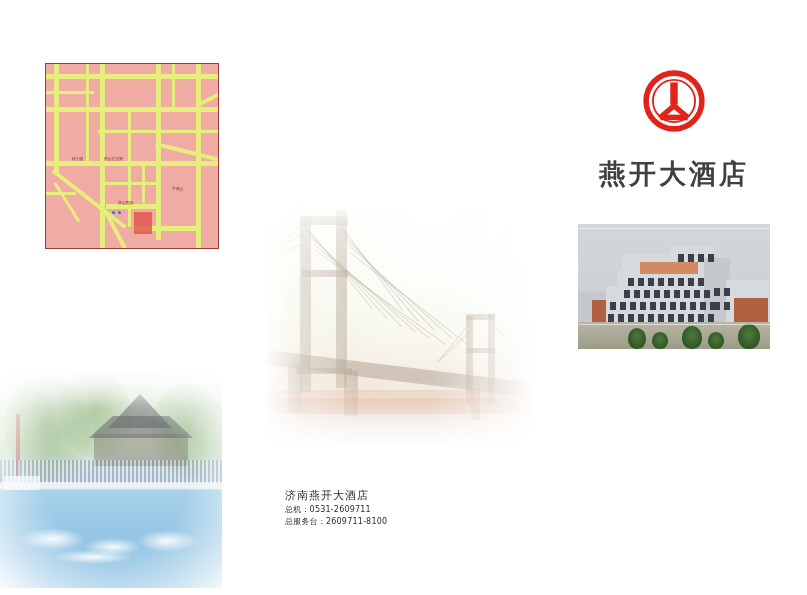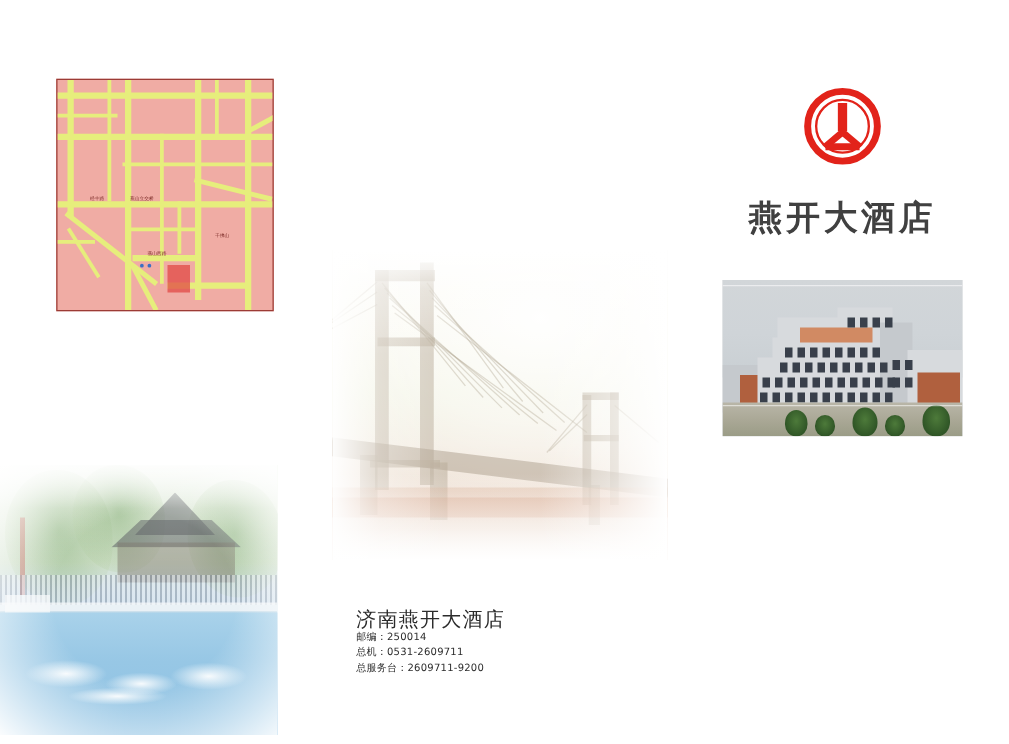--- a/index.html
+++ b/index.html
@@ -247,21 +247,21 @@
     position: absolute;
     left: 285px;
     top: 488px;
     color: #2b2b2b;
     font-size: 8px;
     line-height: 12.4px;
     letter-spacing: .2px;
     white-space: nowrap;
   }
   .contact .c-name {
-    font-size: 16px;
+    font-size: 11px;
     line-height: 15px;
     letter-spacing: 1px;
     margin-bottom: 1px;
   }
 
   
   .org {
     position: absolute;
     left: 578px;
     top: 543px;
@@ -498,21 +498,20 @@
     <div class="bg-tree" style="left:104px; top:102px; width:20px; height:23px;"></div>
     <div class="bg-tree" style="left:130px; top:108px; width:16px; height:17px;"></div>
     <div class="bg-tree" style="left:160px; top:100px; width:22px; height:25px;"></div>
 
     <div class="bg-scanline" style="top:100px;"></div>
     <div class="bg-scanline" style="top:4px;"></div>
   </div>
 
   <div class="contact">
     <div class="c-name">济南燕开大酒店</div>
-    <div>邮编：250014</div>
     <div>总机：0531-2609711</div>
-    <div>总服务台：2609711-9200</div>
+    <div>总服务台：2609711-8100</div>
   </div>
 
   <div class="org">
   </div>
 
 </div>
 
 </body></html>

